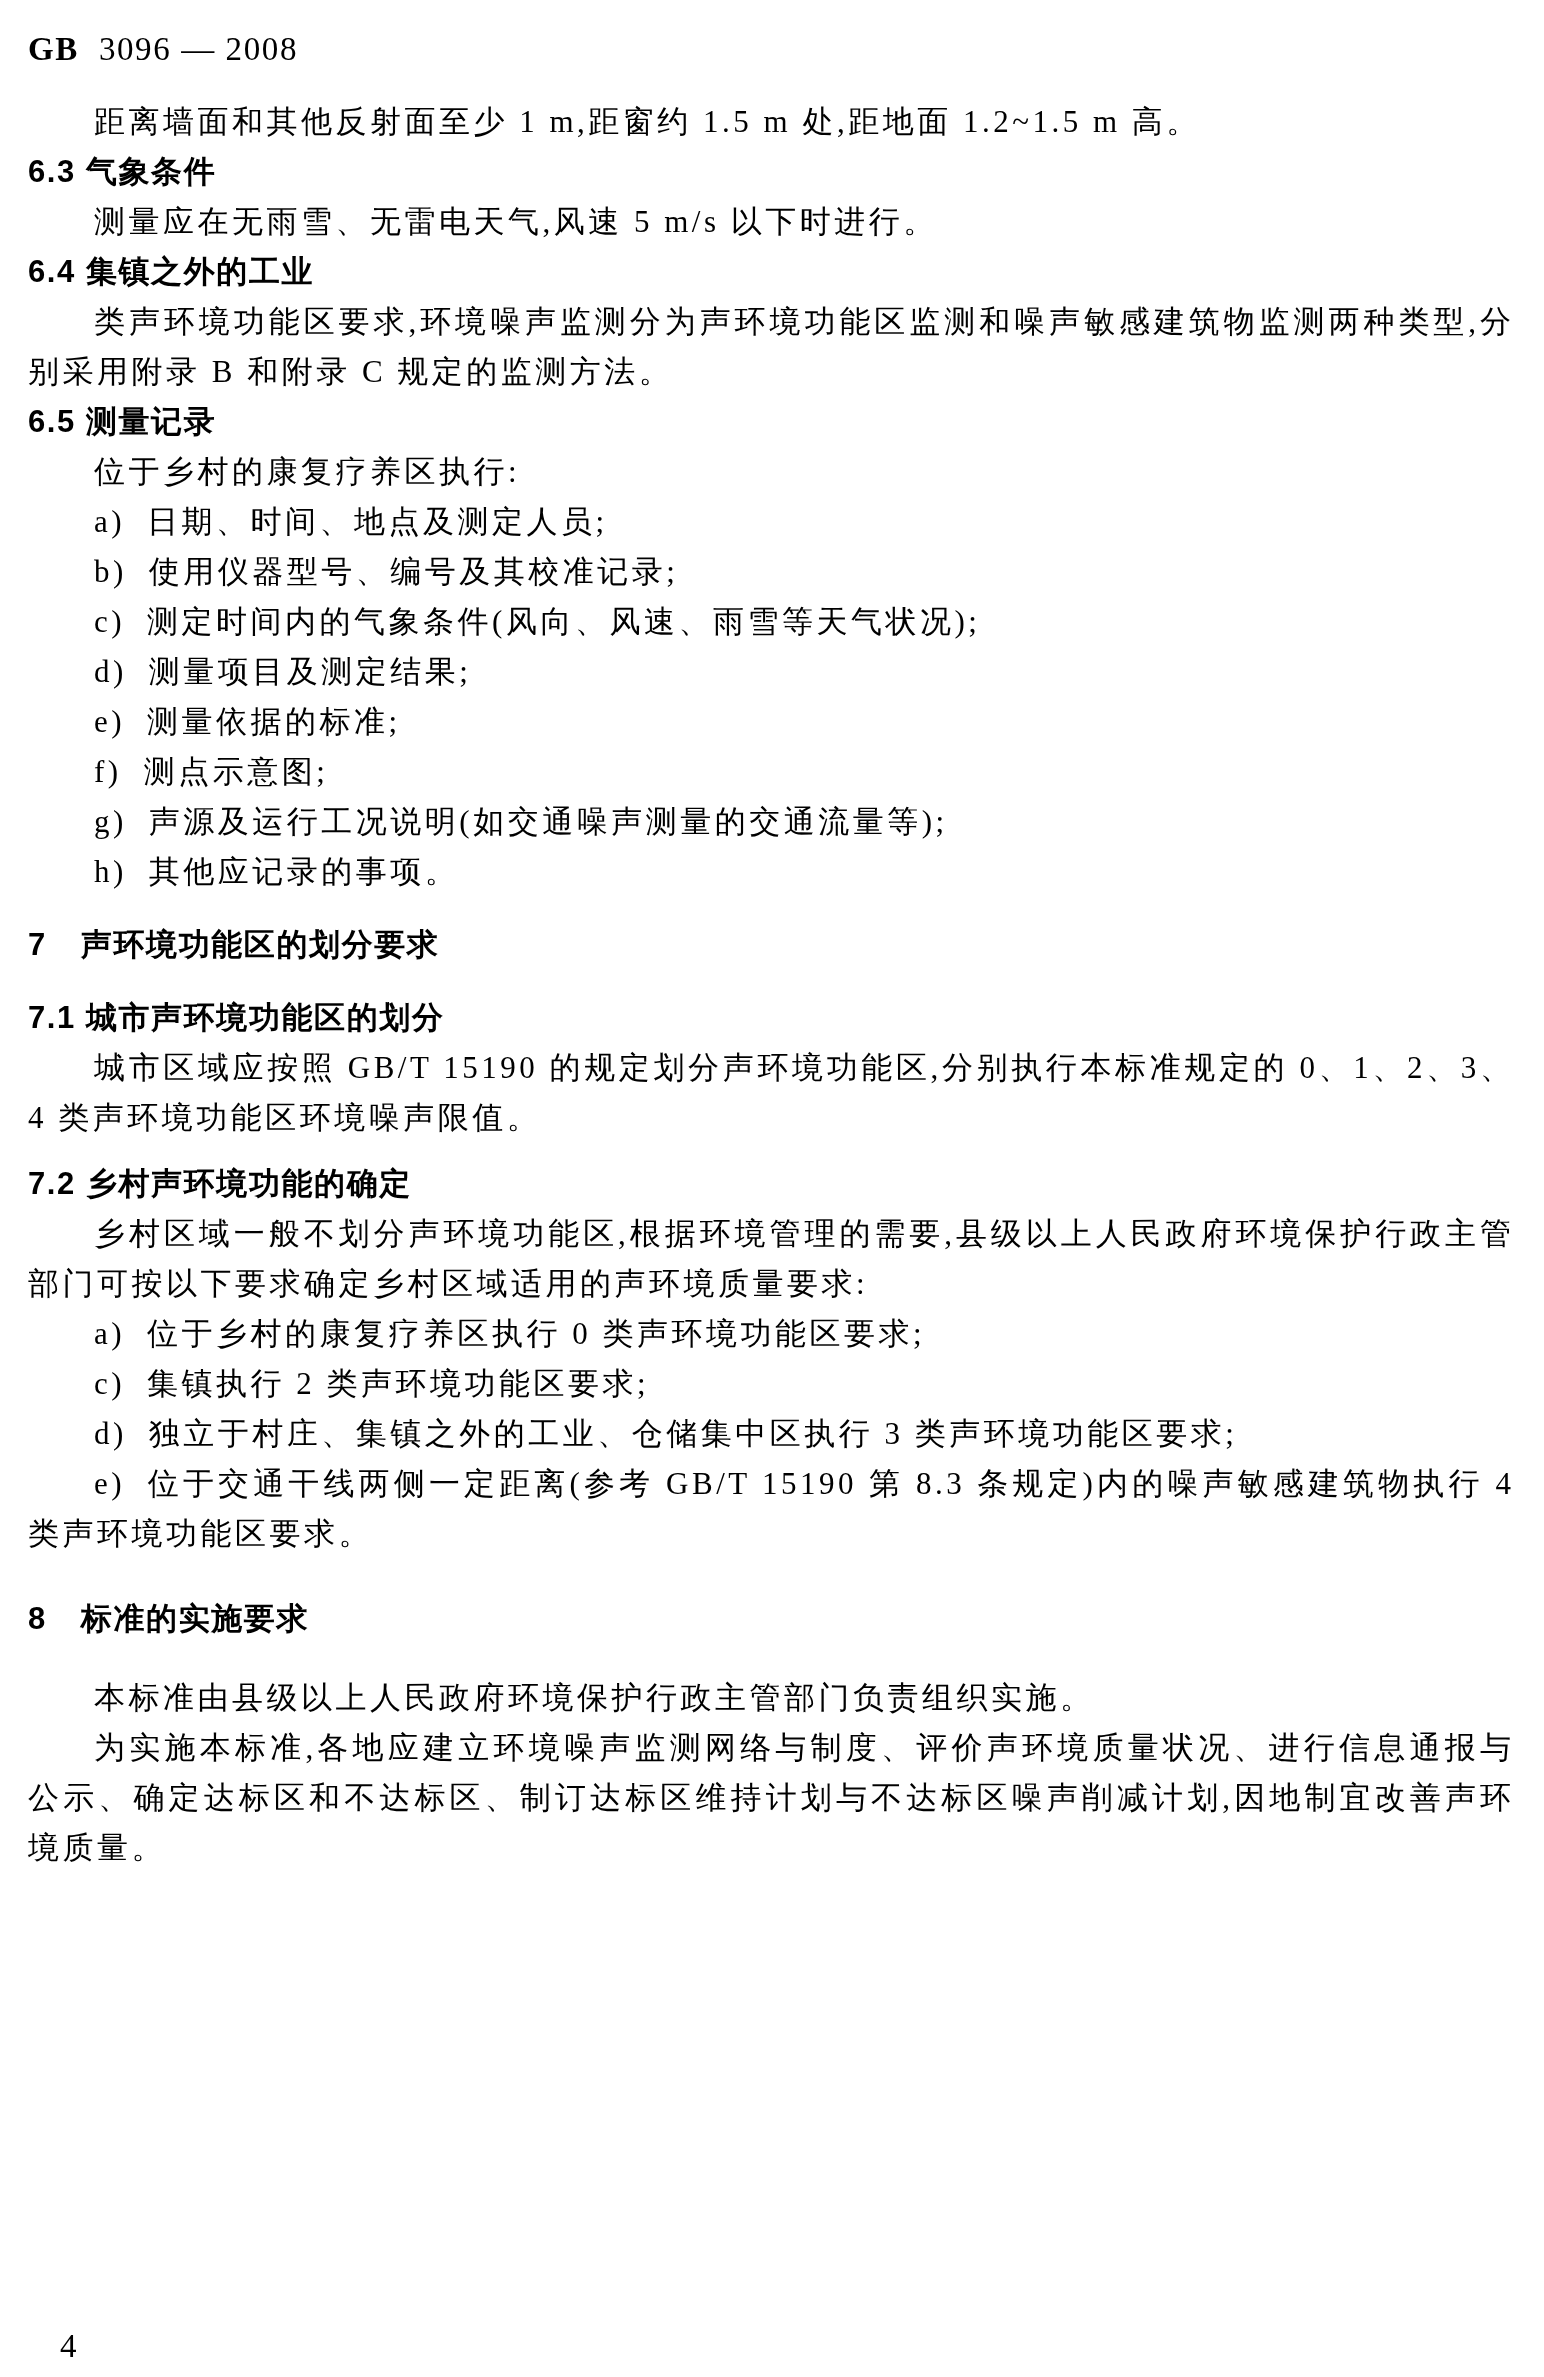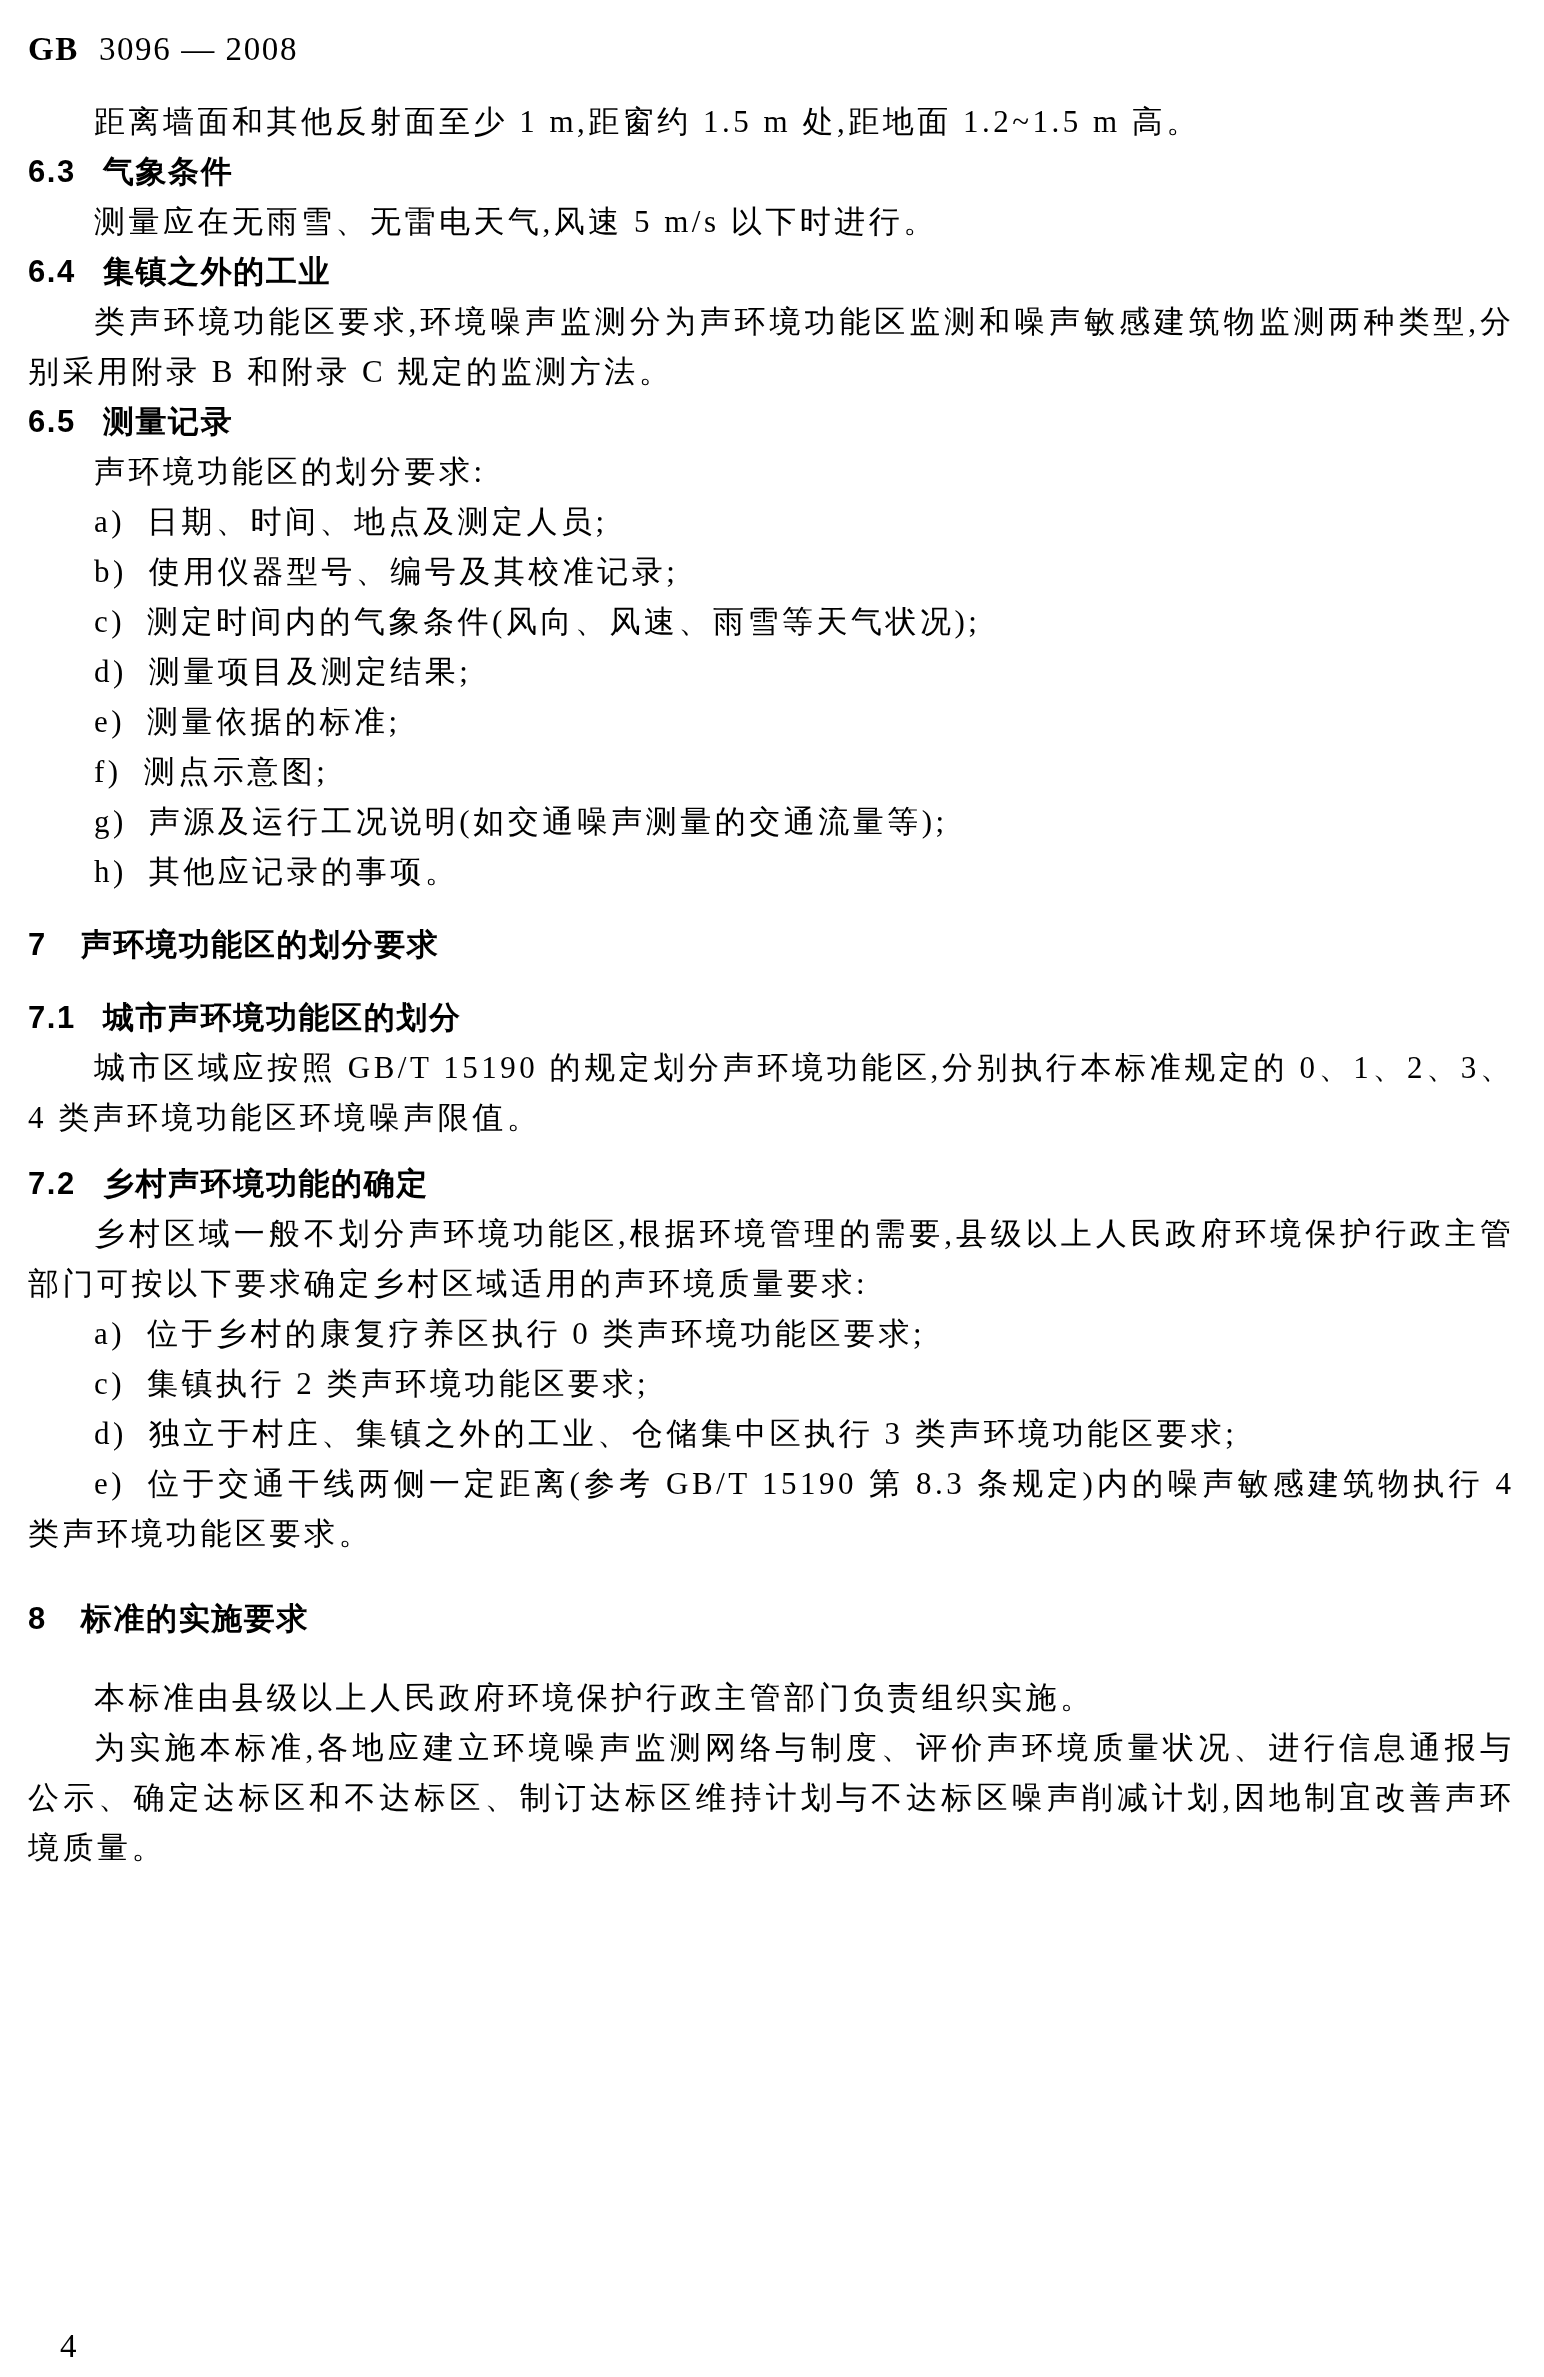--- a/index.html
+++ b/index.html
@@ -49,21 +49,21 @@
   .h1, .h2 {
     margin: 0;
     font-size: 31px;
     line-height: 50px;
     font-weight: bold;
     font-family: "Liberation Sans", "DejaVu Sans", sans-serif;
     letter-spacing: 1.6px;
     text-align: left;
   }
   .h1 .h-num { margin-right: 34px; }
-  .h2 .h-num { margin-right: 27px; }
+  .h2 .h-num { margin-right: 10px; }
   .mt20 { margin-top: 15.5px; }
   .mt25 { margin-top: 35px; }
   .mt30 { margin-top: 23px; }
   .mt38 { margin-top: 29.5px; }
   .page-number {
     position: absolute;
     top: 2330px;
     left: 60px;
     font-size: 33px;
     line-height: 1;
@@ -90,21 +90,21 @@
   <div class="h2">
     <span class="h-num">6.4</span><span class="h-title">集镇之外的工业</span>
   </div>
 
   <p class="p">类声环境功能区要求,环境噪声监测分为声环境功能区监测和噪声敏感建筑物监测两种类型,分别采用附录 B 和附录 C 规定的监测方法。</p>
 
   <div class="h2">
     <span class="h-num">6.5</span><span class="h-title">测量记录</span>
   </div>
 
-  <p class="p">声环境功能区的划分要求:</p>
+  <p class="p">位于乡村的康复疗养区执行:</p>
 
   <p class="p li">
     <span class="li-marker">a)</span><span class="li-text">日期、时间、地点及测定人员;</span>
   </p>
   <p class="p li">
     <span class="li-marker">b)</span><span class="li-text">使用仪器型号、编号及其校准记录;</span>
   </p>
   <p class="p li">
     <span class="li-marker">c)</span><span class="li-text">测定时间内的气象条件(风向、风速、雨雪等天气状况);</span>
   </p>

